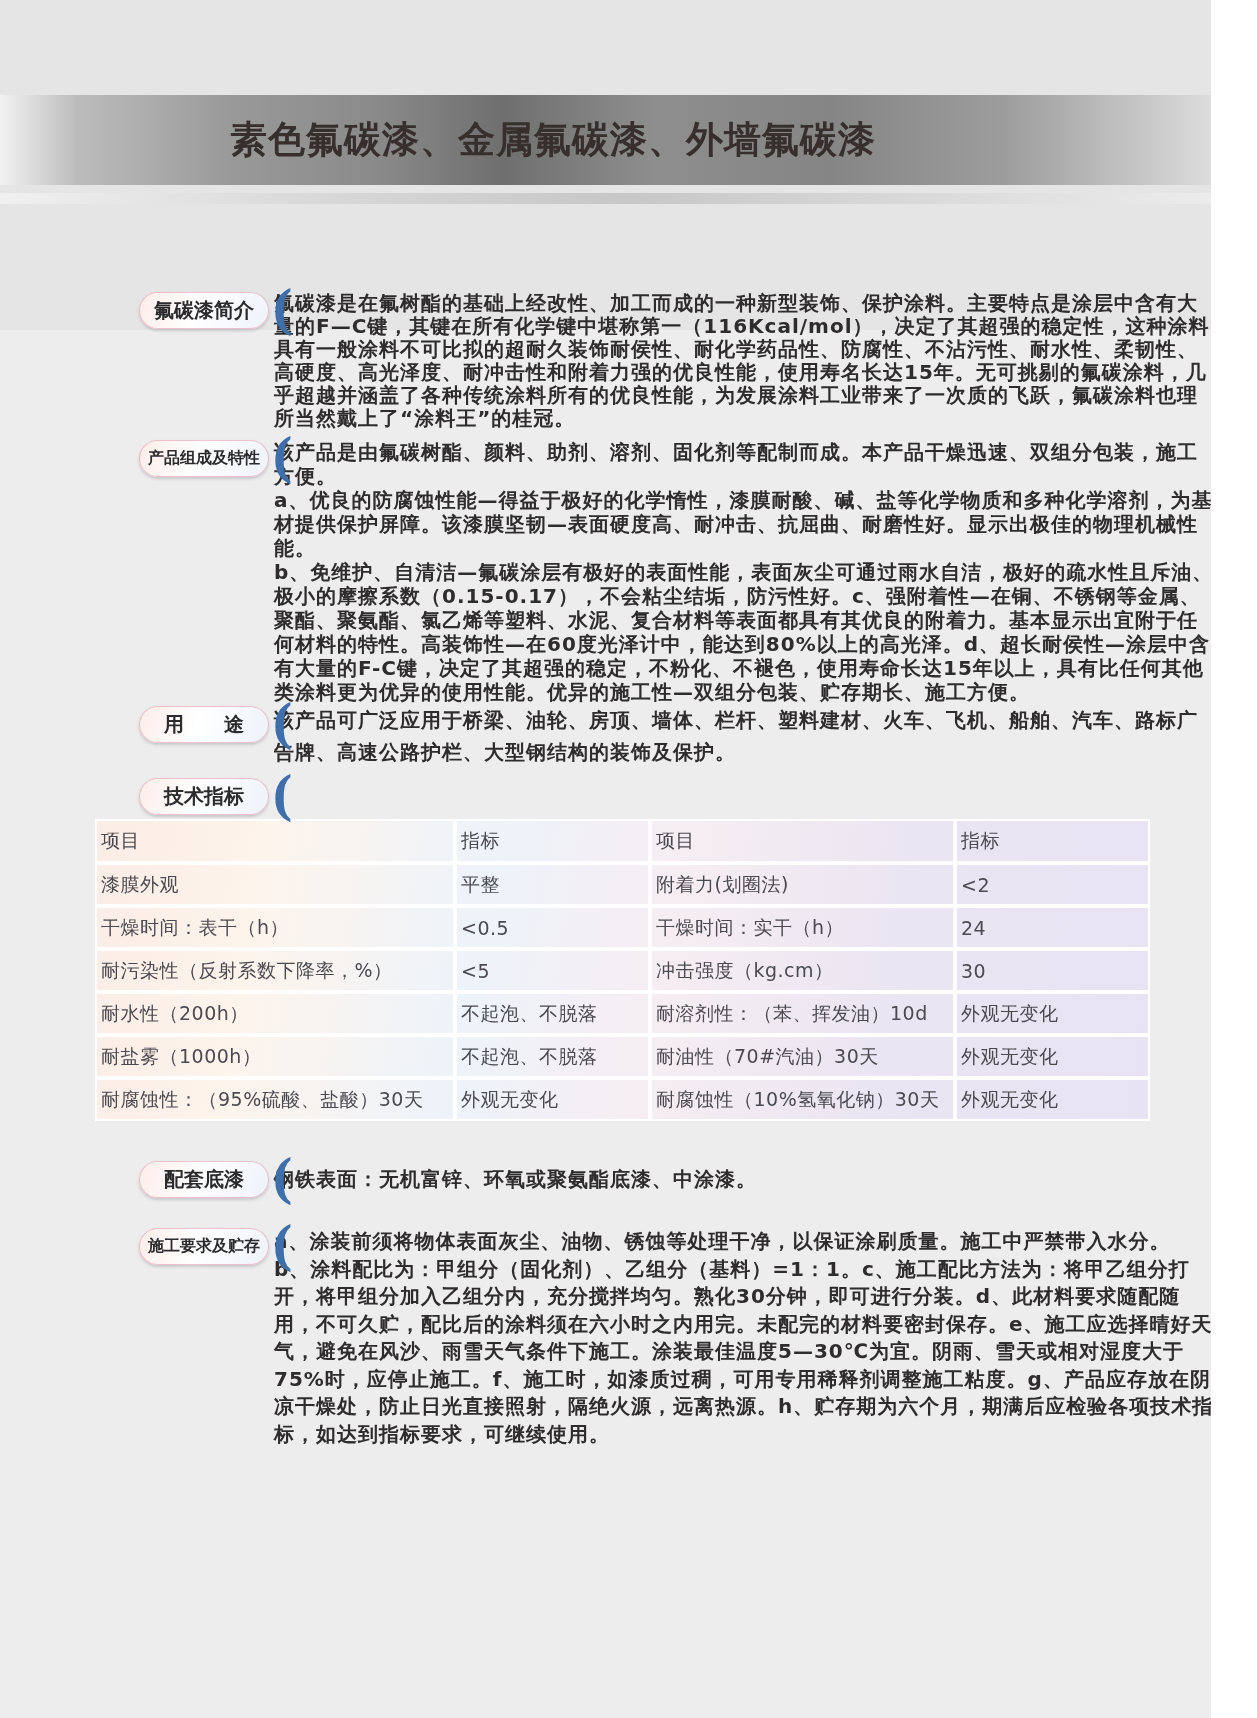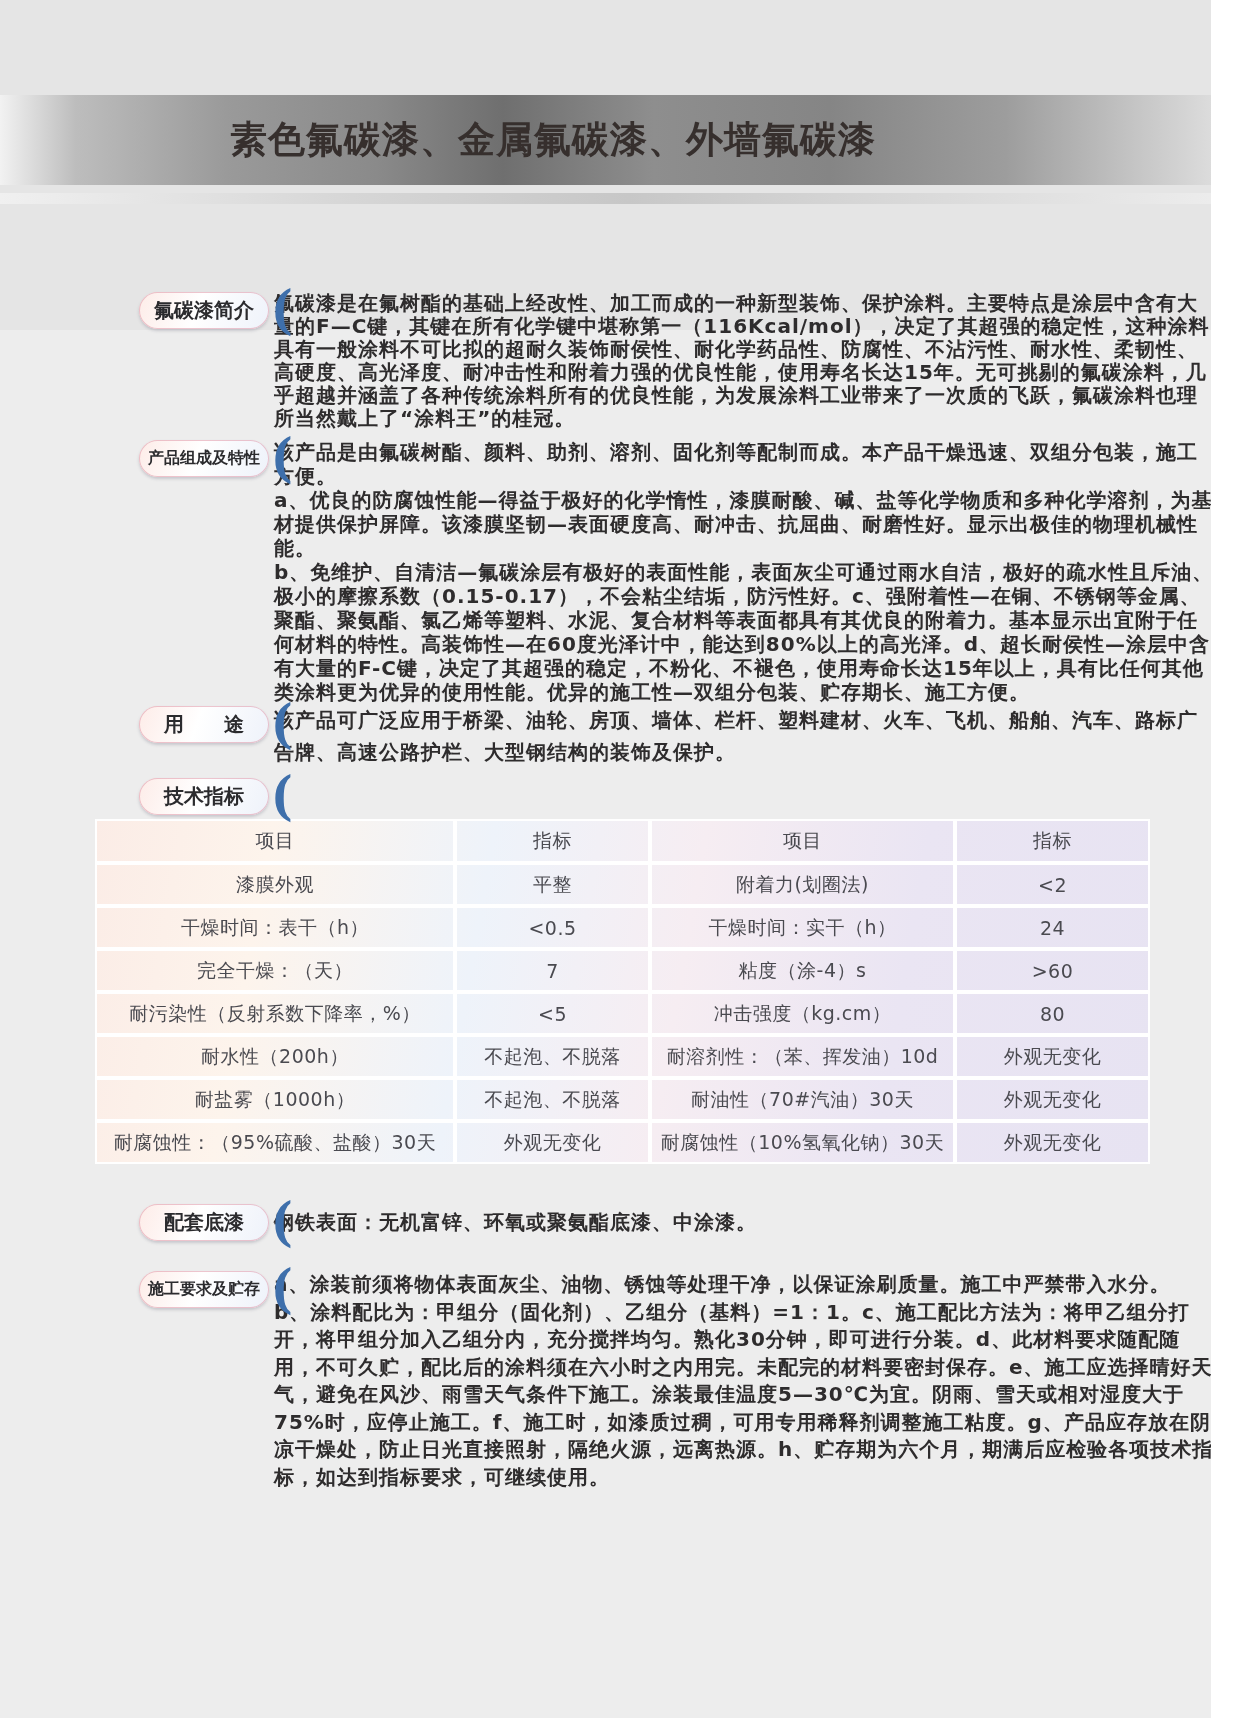--- a/index.html
+++ b/index.html
@@ -72,21 +72,21 @@
     background:linear-gradient(100deg,#fbece6 0%,#fdf4ec 16%,#eef3fa 36%,
       #f6edf2 55%,#eae5f3 75%,#e7e3f2 100%);
   }
   table.spec-table col.c1{width:360px;}
   table.spec-table col.c2{width:195px;}
   table.spec-table col.c3{width:305px;}
   table.spec-table col.c4{width:195px;}
   table.spec-table th,table.spec-table td{
     border:2px solid #ffffff;background:transparent;
     font-size:19px;font-weight:normal;color:#4a4a50;
-    text-align:center;vertical-align:middle;
+    text-align:left;vertical-align:middle;
     padding:0 4px;box-sizing:border-box;
     letter-spacing:0.5px;overflow:hidden;white-space:nowrap;margin-left:35px;
   }
   table.spec-table th{height:44px;}
   table.spec-table td{height:43px;}
 </style>
 </head>
 <body>
 
 <div class="page">
@@ -169,30 +169,24 @@
             <td>附着力(划圈法)</td>
             <td>&lt;2</td>
           </tr>
           <tr>
             <td>干燥时间：表干（h）</td>
             <td>&lt;0.5</td>
             <td>干燥时间：实干（h）</td>
             <td>24</td>
           </tr>
           <tr>
-            <td>完全干燥：（天）</td>
-            <td>7</td>
-            <td>粘度（涂-4）s</td>
-            <td>&gt;60</td>
-          </tr>
-          <tr>
             <td>耐污染性（反射系数下降率，%）</td>
             <td>&lt;5</td>
             <td>冲击强度（kg.cm）</td>
-            <td>80</td>
+            <td>30</td>
           </tr>
           <tr>
             <td>耐水性（200h）</td>
             <td>不起泡、不脱落</td>
             <td>耐溶剂性：（苯、挥发油）10d</td>
             <td>外观无变化</td>
           </tr>
           <tr>
             <td>耐盐雾（1000h）</td>
             <td>不起泡、不脱落</td>

